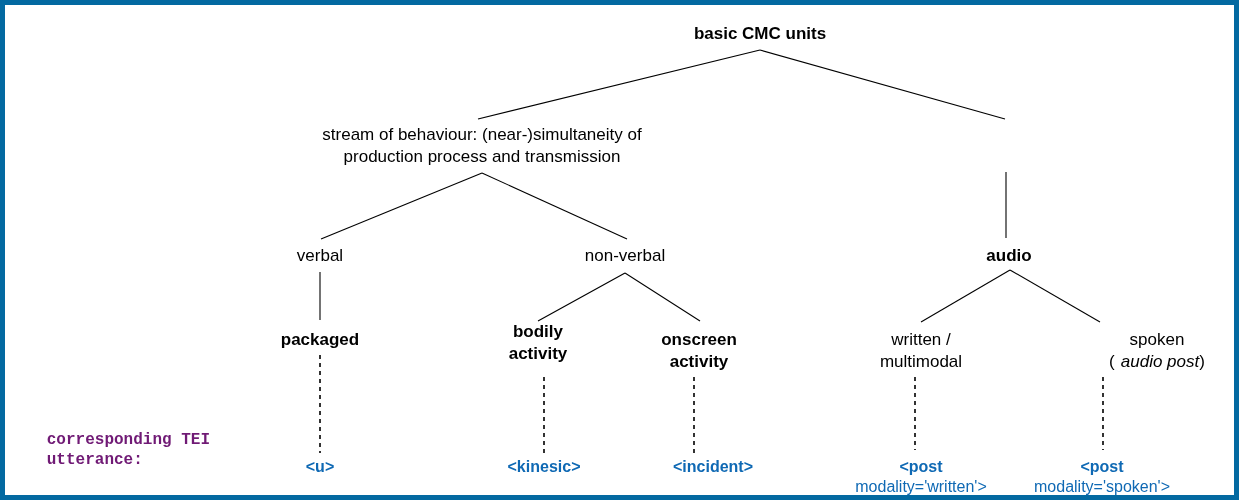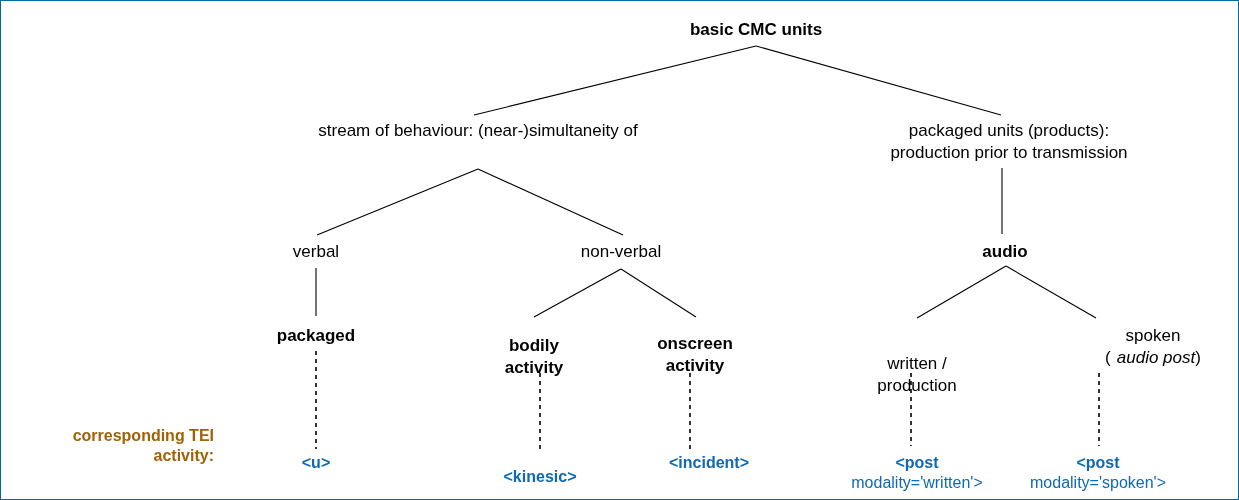--- a/index.html
+++ b/index.html
@@ -5,21 +5,21 @@
   html, body {
     margin: 0;
     padding: 0;
     background: #ffffff;
   }
   #canvas {
     position: relative;
     width: 1239px;
     height: 500px;
     background: #ffffff;
-    border: 1px solid #0369a1;
+    border: 5px solid #0369a1;
     box-sizing: border-box;
     overflow: hidden;
     font-family: "Liberation Sans", sans-serif;
     color: #000000;
   }
   #edges {
     position: absolute;
     left: 0;
     top: 0;
     width: 1239px;
@@ -45,26 +45,27 @@
     font-size: 16px;
     font-weight: bold;
     color: #0f69b4;
     transform: translateX(-50%);
   }
   .tei .attr {
     font-weight: normal;
   }
   #tei-legend {
     position: absolute;
-    text-align: right;
+    text-align: left;
     line-height: 1.28;
     white-space: nowrap;
     font-size: 16px;
     font-weight: bold;
-    color: #a16207;
+    color: #701a75;
+    font-family: Liberation Mono, monospace;
   }
 </style>
 </head>
 <body>
 
 <div id="canvas">
 
   <svg id="edges" viewBox="0 0 1239 500">
       <line x1="755" y1="45" x2="473" y2="114" stroke="#000000" stroke-width="1.1"></line>
       <line x1="755" y1="45" x2="1000" y2="114" stroke="#000000" stroke-width="1.1"></line>
@@ -82,65 +83,62 @@
       <line x1="910" y1="372" x2="910" y2="445" stroke="#000000" stroke-width="1.6" stroke-dasharray="4,4"></line>
       <line x1="1098" y1="372" x2="1098" y2="445" stroke="#000000" stroke-width="1.6" stroke-dasharray="4,4"></line>
     </svg>
 
   <div class="node bold" style="left:755px; top:18px;">
     <div>basic CMC units</div>
   </div>
 
   <div class="node" style="left:477px; top:119px;">
     <div>stream of behaviour: (near-)simultaneity of</div>
-  </div>
-  <div class="node" style="left:1008px; top:119px;">
-    <div>packaged units (products):</div>
-    <div>production prior to transmission</div>
+    <div>production process and transmission</div>
   </div>
 
   <div class="node" style="left:315px; top:240px;text-align:right;">
     <div>verbal</div>
   </div>
   <div class="node" style="left:620px; top:240px;">
     <div>non-verbal</div>
   </div>
   <div class="node bold" style="left:1004px; top:240px;">
     <div>audio</div>
   </div>
 
   <div class="node bold" style="left:315px; top:324px;">
     <div>packaged</div>
   </div>
-  <div class="node bold" style="left:533px; top:334px;">
+  <div class="node bold" style="left:533px; top:316px;">
     <div>bodily</div>
     <div>activity</div>
   </div>
-  <div class="node bold" style="left:694px; top:332px;text-align:center;">
+  <div class="node bold" style="left:694px; top:324px;text-align:center;">
     <div>onscreen</div>
     <div>activity</div>
   </div>
-  <div class="node" style="left:916px; top:324px;margin-top:28px;">
+  <div class="node" style="left:916px; top:324px;">
     <div>written /</div>
-    <div>production</div>
+    <div>multimodal</div>
   </div>
   <div class="node" style="left:1152px; top:324px;">
     <div>spoken</div>
     <div><span>(</span><span class="ital">audio post</span><span>)</span></div>
   </div>
 
   <div id="tei-legend" style="right:1024px; top:425px;">
     <div>corresponding TEI</div>
-    <div>activity:</div>
+    <div>utterance:</div>
   </div>
 
   <div class="tei" style="left:315px; top:452px;">
     <div>&lt;u&gt;</div>
   </div>
-  <div class="tei" style="left:539px; top:452px;margin-top:14px;">
+  <div class="tei" style="left:539px; top:452px;">
     <div>&lt;kinesic&gt;</div>
   </div>
   <div class="tei" style="left:708px; top:452px;">
     <div>&lt;incident&gt;</div>
   </div>
   <div class="tei" style="left:916px; top:452px;">
     <div>&lt;post</div>
     <div class="attr">modality='written'&gt;</div>
   </div>
   <div class="tei" style="left:1097px; top:452px;">

